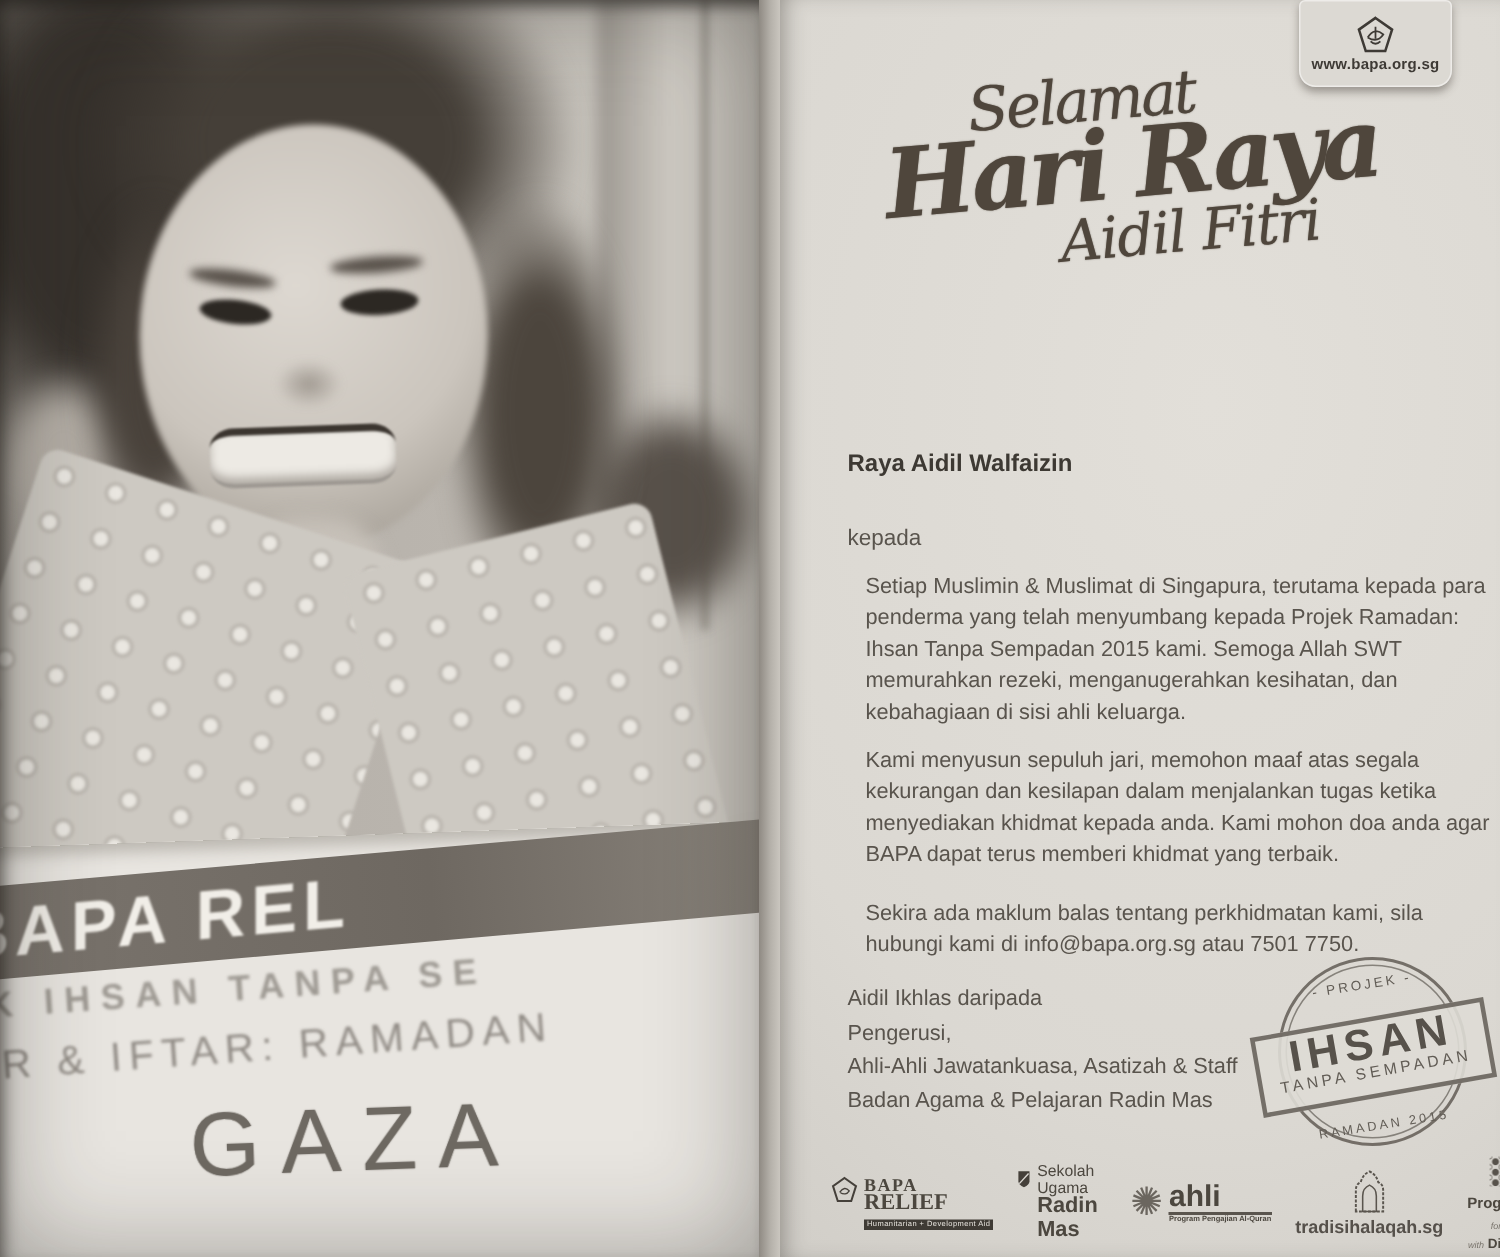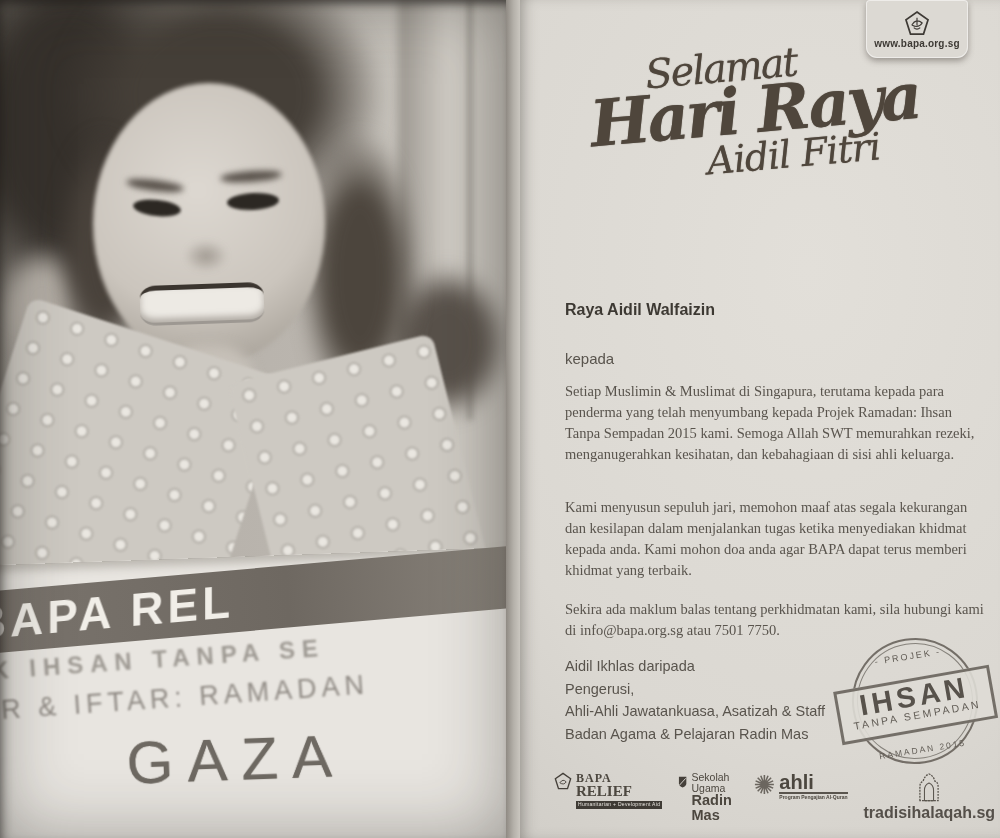--- a/index.html
+++ b/index.html
@@ -87,57 +87,57 @@
   .calligraphy{left:30px;top:42px;width:420px;height:260px;text-align:center;color:#4f463c;
       font-family:"DejaVu Serif",serif;font-style:italic;transform:rotate(-5deg);
       text-shadow:0 0 1px rgba(79,70,60,.8);}
   .calligraphy div{position:static;}
   .cal1{font-size:40px;margin-left:-60px;letter-spacing:-2px;}
   .cal2{font-size:64px;font-weight:bold;margin-top:-16px;letter-spacing:-3px;}
   .cal3{font-size:38px;margin-top:-12px;margin-left:70px;letter-spacing:-1px;}
 
   .salutation{left:45px;top:301px;font-size:16px;font-weight:bold;color:#3d3933;}
   .kepada{left:45px;top:350px;font-size:15px;}
-  .para{left:45px;width:424px;margin:0;font-size:14.5px;line-height:21px;color:#59544d;font-family:Liberation Serif, serif;}
+  .para{left:57px;width:424px;margin:0;font-size:14.5px;line-height:21px;color:#59544d;}
   .p1{top:381px;}
   .p2{top:497px;}
   .p3{top:599px;}
   .closing{left:45px;top:655px;font-size:14.5px;line-height:22.5px;}
   .closing div{position:static;}
 
   .stamp{left:328px;top:634px;width:134px;height:134px;transform:rotate(-9deg);color:#615c55;}
   .stamp-circle{left:4px;top:4px;width:122px;height:122px;border:2px solid rgba(97,92,85,.85);
       border-radius:50%;}
   .stamp-circle::after{content:"";position:absolute;inset:3px;border:1px solid rgba(97,92,85,.7);
       border-radius:50%;}
   .stamp-top{left:0;top:17px;width:134px;text-align:center;font-size:9px;letter-spacing:2px;}
   .stamp-rect{left:-12px;top:44px;width:152px;height:48px;border:3px solid rgba(97,92,85,.85);
       background:rgba(222,219,213,.9);text-align:center;transform:rotate(-1deg);}
   .stamp-rect div{position:static;}
   .stamp-main{font-size:29px;font-weight:bold;letter-spacing:4px;line-height:29px;margin-top:1px;color:#57524b;}
   .stamp-sub{font-size:10.5px;letter-spacing:2.5px;margin-top:-2px;}
   .stamp-bottom{left:0;bottom:13px;width:134px;text-align:center;font-size:8.5px;letter-spacing:2px;}
 
   
-  .logos{left:34px;top:772px;width:440px;height:60px;display:flex;align-items:flex-start;
+  .logos{left:34px;top:772px;width:440px;height:60px;display:flex;align-items:center;
       gap:16px;color:#4c473f;}
   .logos *{position:static;}
   .logo{display:flex;align-items:flex-start;gap:4px;}
   .lg-col{display:flex;flex-direction:column;line-height:1.05;}
   .br-l1{font-family:"Liberation Serif",serif;font-weight:bold;font-size:12px;letter-spacing:1px;}
   .br-l2{font-family:"Liberation Serif",serif;font-weight:bold;font-size:15px;margin-top:-1px;}
   .br-bar{margin-top:2px;background:#3f3b35;color:#e8e5df;font-size:5px;text-align:center;
       padding:1px 2px;letter-spacing:.3px;white-space:nowrap;}
   .rm-l1{font-size:10.5px;}
   .rm-l2{font-size:14.5px;font-weight:bold;margin-top:-1px;}
   .ipaq-name{font-size:20px;font-weight:bold;border-bottom:2px solid #5a554e;line-height:20px;}
   .ipaq-tag{font-size:5px;font-weight:bold;margin-top:1px;white-space:nowrap;}
   .rosette{font-size:26px;line-height:26px;color:#6b665f;}
   .tr-col{display:flex;flex-direction:column;align-items:center;gap:2px;}
-  .tr-name{font-size:16px;font-weight:bold;color:#55504a;}
+  .tr-name{font-size:12px;font-weight:bold;color:#55504a;}
   .pmd-col{display:flex;flex-direction:column;align-items:flex-end;line-height:1.0;}
   .dots{width:46px;height:20px;margin-bottom:3px;
       background-image:radial-gradient(circle 2px,#57524b 2px,transparent 2.6px),
                        radial-gradient(circle 2px,transparent 1.1px,rgba(87,82,75,.75) 1.5px,transparent 2.3px);
       background-size:8px 7px,8px 7px;background-position:0 0,4px 3.5px;}
   .pmd-l1{font-size:10px;font-weight:bold;}
   .pmd-l2,.pmd-l3{font-size:9px;font-weight:bold;}
   .pmd-pre{font-size:6px;font-weight:normal;color:#7a756d;}
 </style>
 </head>

